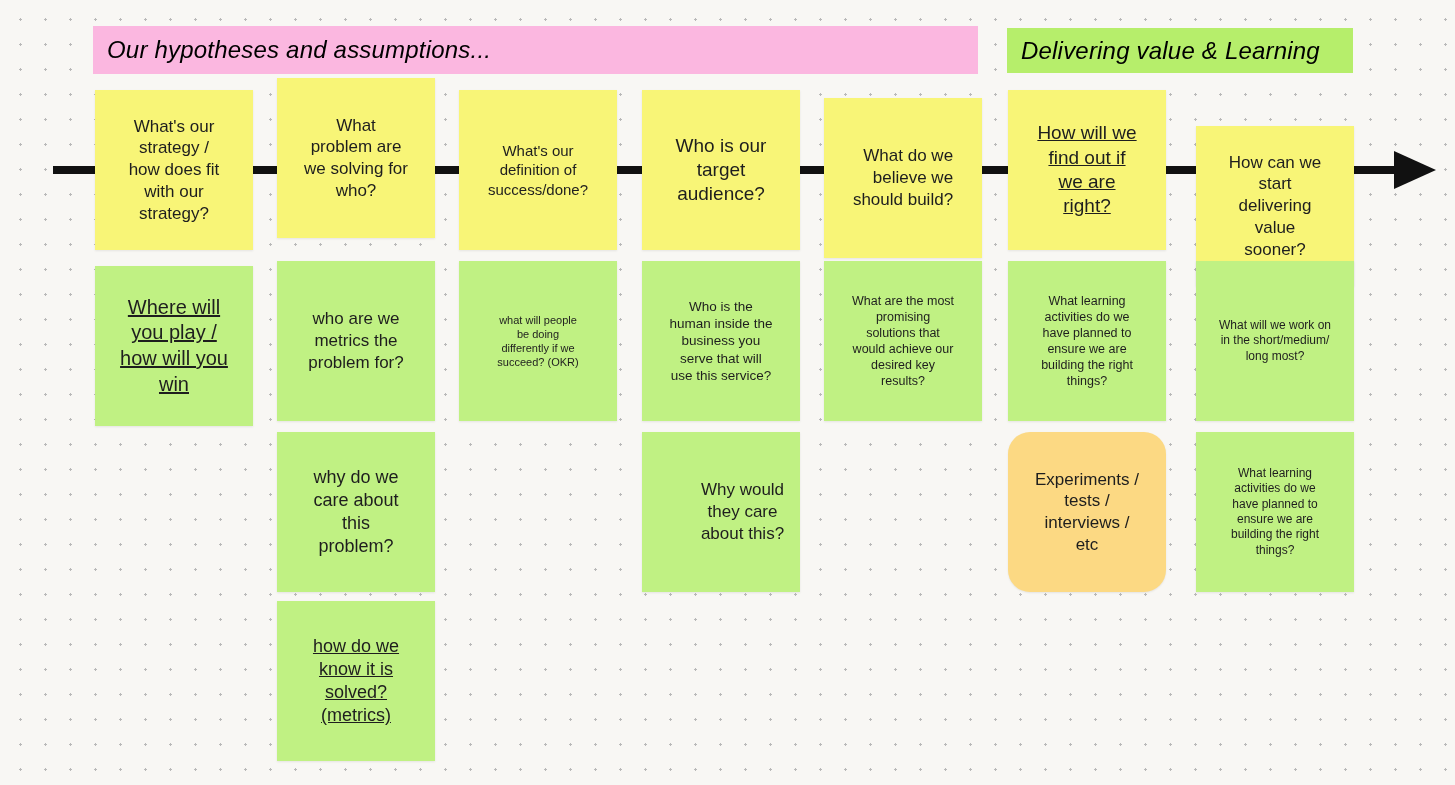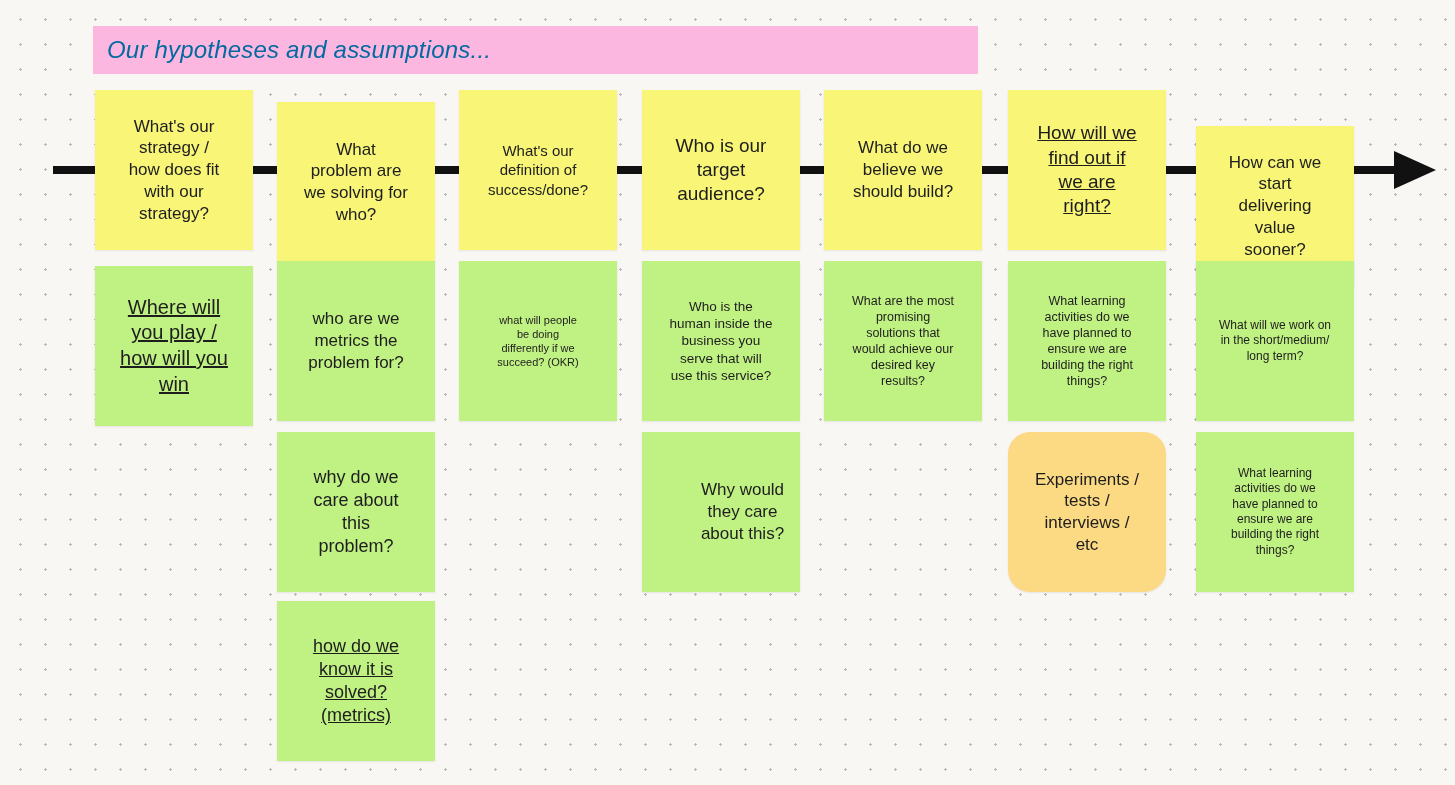--- a/index.html
+++ b/index.html
@@ -38,21 +38,21 @@
     border-left: 42px solid #111111;
     z-index: 1;
   }
   .header {
     position: absolute;
     z-index: 2;
     display: flex;
     align-items: center;
     font-style: italic;
     font-size: 24px;
-    color: #0369a1;
+    color: #000000;
     padding-left: 14px;
     box-sizing: border-box;
     letter-spacing: 0.2px;
     text-align: center;
   }
   .header-pink  { left: 93px;  top: 26px; width: 885px; height: 48px; }
   .header-green { left: 1007px; top: 28px; width: 346px; height: 45px; }
   .note {
     position: absolute;
     width: 158px;
@@ -70,37 +70,38 @@
     box-shadow: 0 1px 2px rgba(0,0,0,0.08);
   }
 </style>
 </head>
 <body>
 
 <div class="canvas">
   <div class="arrow-line" style="background: rgb(17, 17, 17);"></div>
   <div class="arrow-head" style="border-left-color: rgb(17, 17, 17);"></div>
   <div class="header header-pink" style="background: rgb(251, 183, 224);">Our hypotheses and assumptions...</div>
+  <div class="header header-green" style="background: rgb(182, 238, 107);">Delivering value &amp; Learning</div>
   <div id="notes-layer">
       <div class="note" style="left: 95px; top: 90px; background: rgb(248, 245, 119); font-size: 17px;">What's our
 strategy /
 how does fit
 with our
 strategy?</div>
-      <div class="note" style="left: 277px; top: 102px; background: rgb(248, 245, 119); font-size: 17px;">What
+      <div class="note" style="left: 277px; top: 78px; background: rgb(248, 245, 119); font-size: 17px;">What
 problem are
 we solving for
 who?</div>
       <div class="note" style="left: 459px; top: 90px; background: rgb(248, 245, 119); font-size: 15px;">What's our
 definition of
 success/done?</div>
       <div class="note" style="left: 642px; top: 90px; background: rgb(248, 245, 119); font-size: 19px;">Who is our
 target
 audience?</div>
-      <div class="note" style="left: 824px; top: 90px; background: rgb(248, 245, 119); font-size: 17px;">What do we
+      <div class="note" style="left: 824px; top: 98px; background: rgb(248, 245, 119); font-size: 17px; text-align: right;">What do we
 believe we
 should build?</div>
       <div class="note" style="left: 1008px; top: 90px; background: rgb(248, 245, 119); font-size: 19px; text-decoration: underline;">How will we
 find out if
 we are
 right?</div>
       <div class="note" style="left: 1196px; top: 90px; background: rgb(248, 245, 119); font-size: 17px; margin-top: 36px;">How can we
 start
 delivering
 value
@@ -128,21 +129,21 @@
 desired key
 results?</div>
       <div class="note" style="left: 1008px; top: 261px; background: rgb(192, 241, 131); font-size: 12.5px;">What learning
 activities do we
 have planned to
 ensure we are
 building the right
 things?</div>
       <div class="note" style="left: 1196px; top: 261px; background: rgb(192, 241, 131); font-size: 12px;">What will we work on
 in the short/medium/
-long term?</div>
+long most?</div>
       <div class="note" style="left: 277px; top: 432px; background: rgb(192, 241, 131); font-size: 18px;">why do we
 care about
 this
 problem?</div>
       <div class="note" style="left: 642px; top: 432px; background: rgb(192, 241, 131); font-size: 17px; padding-left: 47px;">Why would
 they care
 about this?</div>
       <div class="note" style="left: 1008px; top: 432px; background: rgb(252, 217, 131); font-size: 17px; border-radius: 22px;">Experiments /
 tests /
 interviews /

